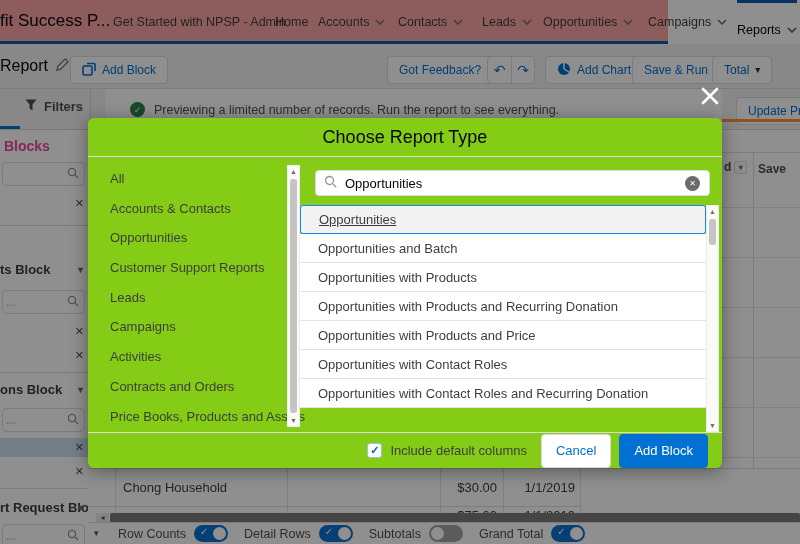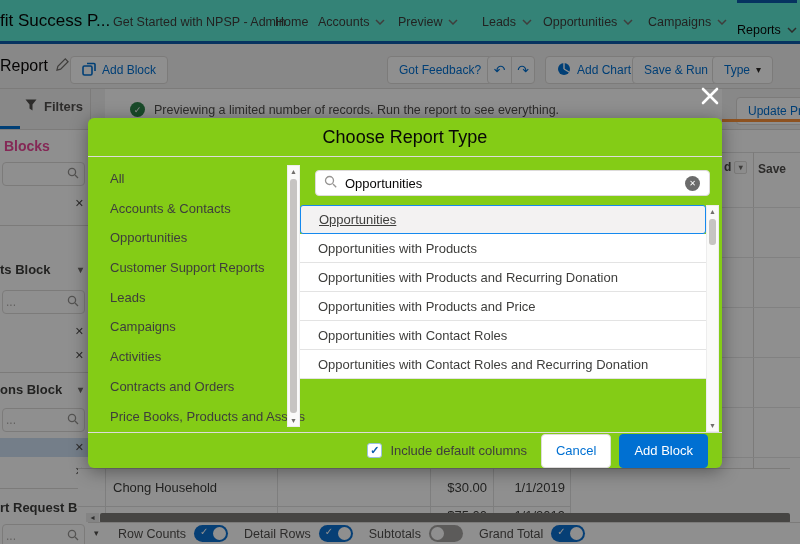--- a/index.html
+++ b/index.html
@@ -1,21 +1,21 @@
 <!DOCTYPE html>
 <html><head>
 <meta charset="utf-8">
 <style>
   html,body{margin:0;padding:0;}
   .stage{position:relative;width:800px;height:544px;overflow:hidden;background:#fff;
          font-family:"Liberation Sans",sans-serif;-webkit-font-smoothing:antialiased;}
   .stage *{box-sizing:border-box;}
 
   
-  .nav{position:absolute;left:0;top:0;width:800px;height:44px;background:#5eead4;
+  .nav{position:absolute;left:0;top:0;width:668px;height:44px;background:#fca5a5;
        border-bottom:3px solid #0b5cab;}
   .app-name{position:absolute;left:0;top:11px;font-size:17px;color:#080707;white-space:nowrap;}
   .tab{position:absolute;top:0;height:41px;display:flex;align-items:center;gap:6px;
        font-size:12.5px;color:#3e3e3c;white-space:nowrap;padding-top:3px;cursor:pointer;}
   .t0{left:113px}.t1{left:275px}.t2{left:318px}.t3{left:398px}.t4{left:482px}
   .t5{left:543px}.t6{left:648px}.t7{left:737px}
   .tab.active{border-top:3px solid #0b5cab;padding-top:16px;color:#080707;}
   .chev svg{display:block}
 
   
@@ -75,21 +75,21 @@
   .pv-vline{position:absolute;left:31px;top:22px;width:1px;height:318px;background:#dddbda;}
   .pv-ch1{position:absolute;left:2px;top:30px;font-size:12px;font-weight:bold;color:#514f4d;
           display:flex;align-items:center;gap:3px;}
   .sortbox{width:13px;height:13px;border:1px solid #dddbda;border-radius:2px;background:#fafaf9;
           display:inline-flex;align-items:center;justify-content:center;font-size:8px;
           color:#706e6b;cursor:pointer;}
   .pv-ch2{position:absolute;left:36px;top:32px;font-size:12px;font-weight:bold;color:#514f4d;}
   .pv-h{position:absolute;left:0;width:78px;height:1px;background:#e6e6e6;}
 
   
-  .btab{position:absolute;left:78px;top:468px;width:712px;height:54px;background:#fff;
+  .btab{position:absolute;left:88px;top:468px;width:712px;height:54px;background:#fff;
         border-top:1px solid #dddbda;overflow:hidden;}
   .bt-v{position:absolute;top:0;width:1px;height:44px;background:#e0e0e0;}
   .bt-name{position:absolute;left:35px;top:11px;font-size:13px;color:#3e3e3c;white-space:nowrap;}
   .bt-amount{position:absolute;left:352px;width:57px;text-align:right;font-size:13px;color:#3e3e3c;}
   .bt-date{position:absolute;left:415px;width:72px;text-align:right;font-size:13px;color:#3e3e3c;}
   .row1{top:11px}.row2{top:39px}
   .bt-hdiv{position:absolute;left:0;top:37px;width:492px;height:1px;background:#e0e0e0;}
   .hscroll{position:absolute;left:0;top:44px;width:712px;height:10px;background:#fff;}
   .hs-arrow{position:absolute;left:8px;top:0;width:13px;height:10px;font-size:8px;color:#555;
         text-align:center;line-height:10px;background:#ececec;cursor:pointer;}
@@ -169,21 +169,21 @@
       </div>
     <div class="tab t2">
         <span>Accounts</span>
         <span class="chev">
           <svg width="10" height="6" viewBox="0 0 10 6">
             <path d="M1 1l4 4 4-4" fill="none" stroke="#706e6b" stroke-width="1.5"></path>
           </svg>
         </span>
       </div>
     <div class="tab t3">
-        <span>Preview</span>
+        <span>Contacts</span>
         <span class="chev">
           <svg width="10" height="6" viewBox="0 0 10 6">
             <path d="M1 1l4 4 4-4" fill="none" stroke="#706e6b" stroke-width="1.5"></path>
           </svg>
         </span>
       </div>
     <div class="tab t4">
         <span>Leads</span>
         <span class="chev">
           <svg width="10" height="6" viewBox="0 0 10 6">
@@ -246,21 +246,21 @@
       <span><svg width="14" height="14" viewBox="0 0 14 14">
             <circle cx="7" cy="7" r="6" fill="#0070d2"></circle>
             <path d="M7 7V1M7 7l5 3" stroke="#fff" stroke-width="1.4" fill="none"></path>
           </svg></span>
       <span>Add Chart</span>
     </div>
     <div class="btn b-saverun">
         <span>Save &amp; Run</span>
       </div>
     <div class="btn b-save">
-        <span>Type</span>
+        <span>Total</span>
         <span class="caret">▾</span>
       </div>
   </div>
 
   <div class="filterbar">
     <div class="filters-tab">
       <span><svg width="12" height="12" viewBox="0 0 12 12">
             <path d="M0.5 0.5h11L7.5 5.5v6l-3-2v-4z" fill="#514f4d"></path>
           </svg></span>
       <span>Filters</span>
@@ -436,20 +436,23 @@
         <span class="sval">Opportunities</span>
         <span class="clear">
             <span>✕</span>
           </span>
       </div>
       <div class="rt-list">
         <div class="rt-item sel">
             <span>Opportunities</span>
           </div>
         <div class="rt-item">
+            <span>Opportunities and Batch</span>
+          </div>
+        <div class="rt-item">
             <span>Opportunities with Products</span>
           </div>
         <div class="rt-item">
             <span>Opportunities with Products and Recurring Donation</span>
           </div>
         <div class="rt-item">
             <span>Opportunities with Products and Price</span>
           </div>
         <div class="rt-item">
             <span>Opportunities with Contact Roles</span>

